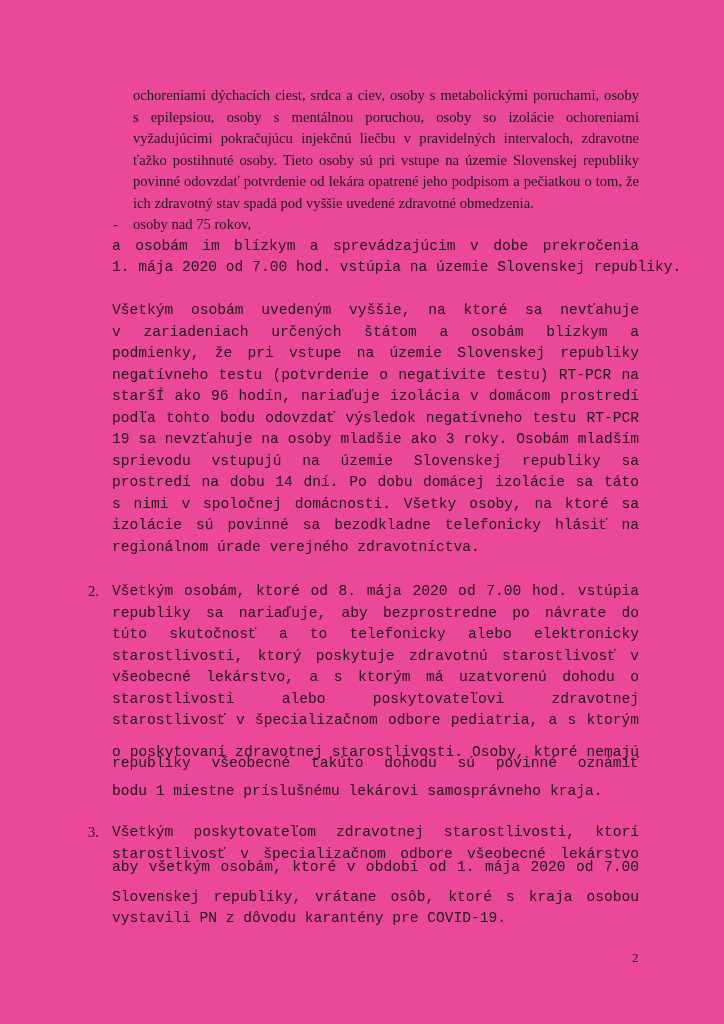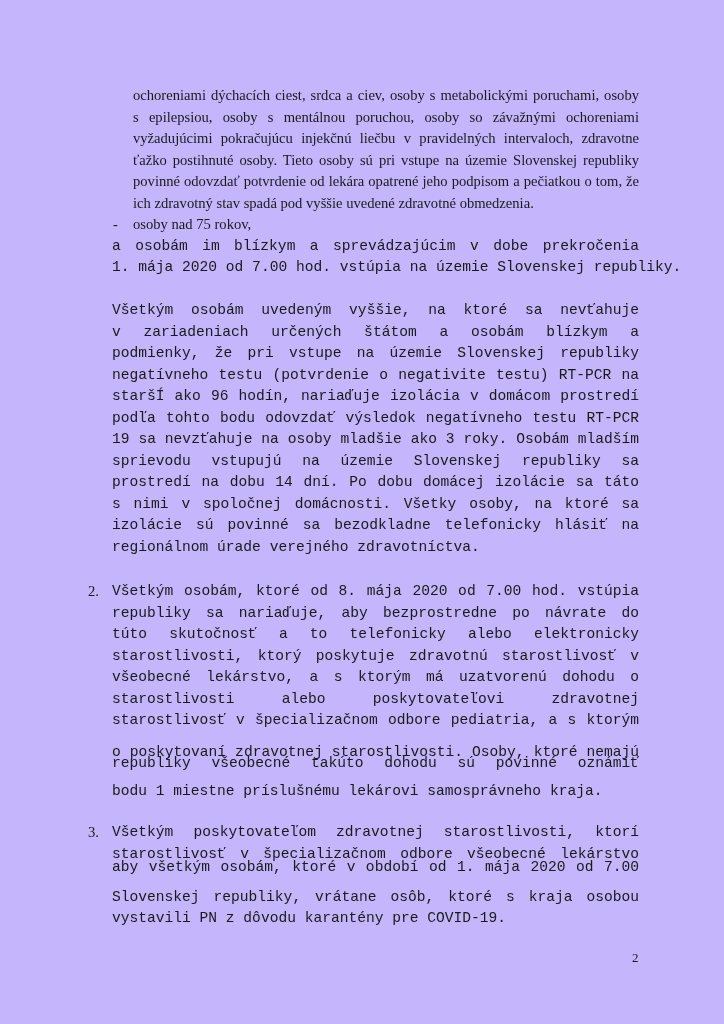--- a/index.html
+++ b/index.html
@@ -14,21 +14,21 @@
       overflow: hidden;
       font-family: "Liberation Serif", "DejaVu Serif", serif;
       color: #1a1a1a;
       font-size: 14.6px;
     }
     .page {
       position: absolute;
       left: 0; top: 0;
       width: 724px;
       height: 1024px;
-      background: #c4b5fd;
+      background: #ec4899;
     }
     .line {
       position: absolute;
       white-space: nowrap;
       line-height: 21.5px;
       height: 21.5px;
     }
     .just {
       text-align: justify;
       text-align-last: justify;
@@ -55,21 +55,21 @@
       line-height: 16px;
     }
   </style>
 </head>
 <body>
 
 <div class="page">
 
   <div>
     <div class="line just ind1" style="top:85px">ochoreniami dýchacích ciest, srdca a ciev, osoby s metabolickými poruchami, osoby</div>
-    <div class="line just ind1" style="top:106.5px">s epilepsiou, osoby s mentálnou poruchou, osoby so závažnými ochoreniami</div>
+    <div class="line just ind1" style="top:106.5px">s epilepsiou, osoby s mentálnou poruchou, osoby so izolácie ochoreniami</div>
     <div class="line just ind1" style="top:128px">vyžadujúcimi pokračujúcu injekčnú liečbu v pravidelných intervaloch, zdravotne</div>
     <div class="line just ind1" style="top:149.5px">ťažko postihnuté osoby. Tieto osoby sú pri vstupe na územie Slovenskej republiky</div>
     <div class="line just ind1" style="top:171px">povinné odovzdať potvrdenie od lekára opatrené jeho podpisom a pečiatkou o tom, že</div>
     <div class="line ind1" style="top:192.5px">ich zdravotný stav spadá pod vyššie uvedené zdravotné obmedzenia.</div>
   </div>
 
   <div>
     <span class="dash" style="top:214px">-</span>
     <div class="line ind1" style="top:214px">osoby nad 75 rokov,</div>
   </div>

